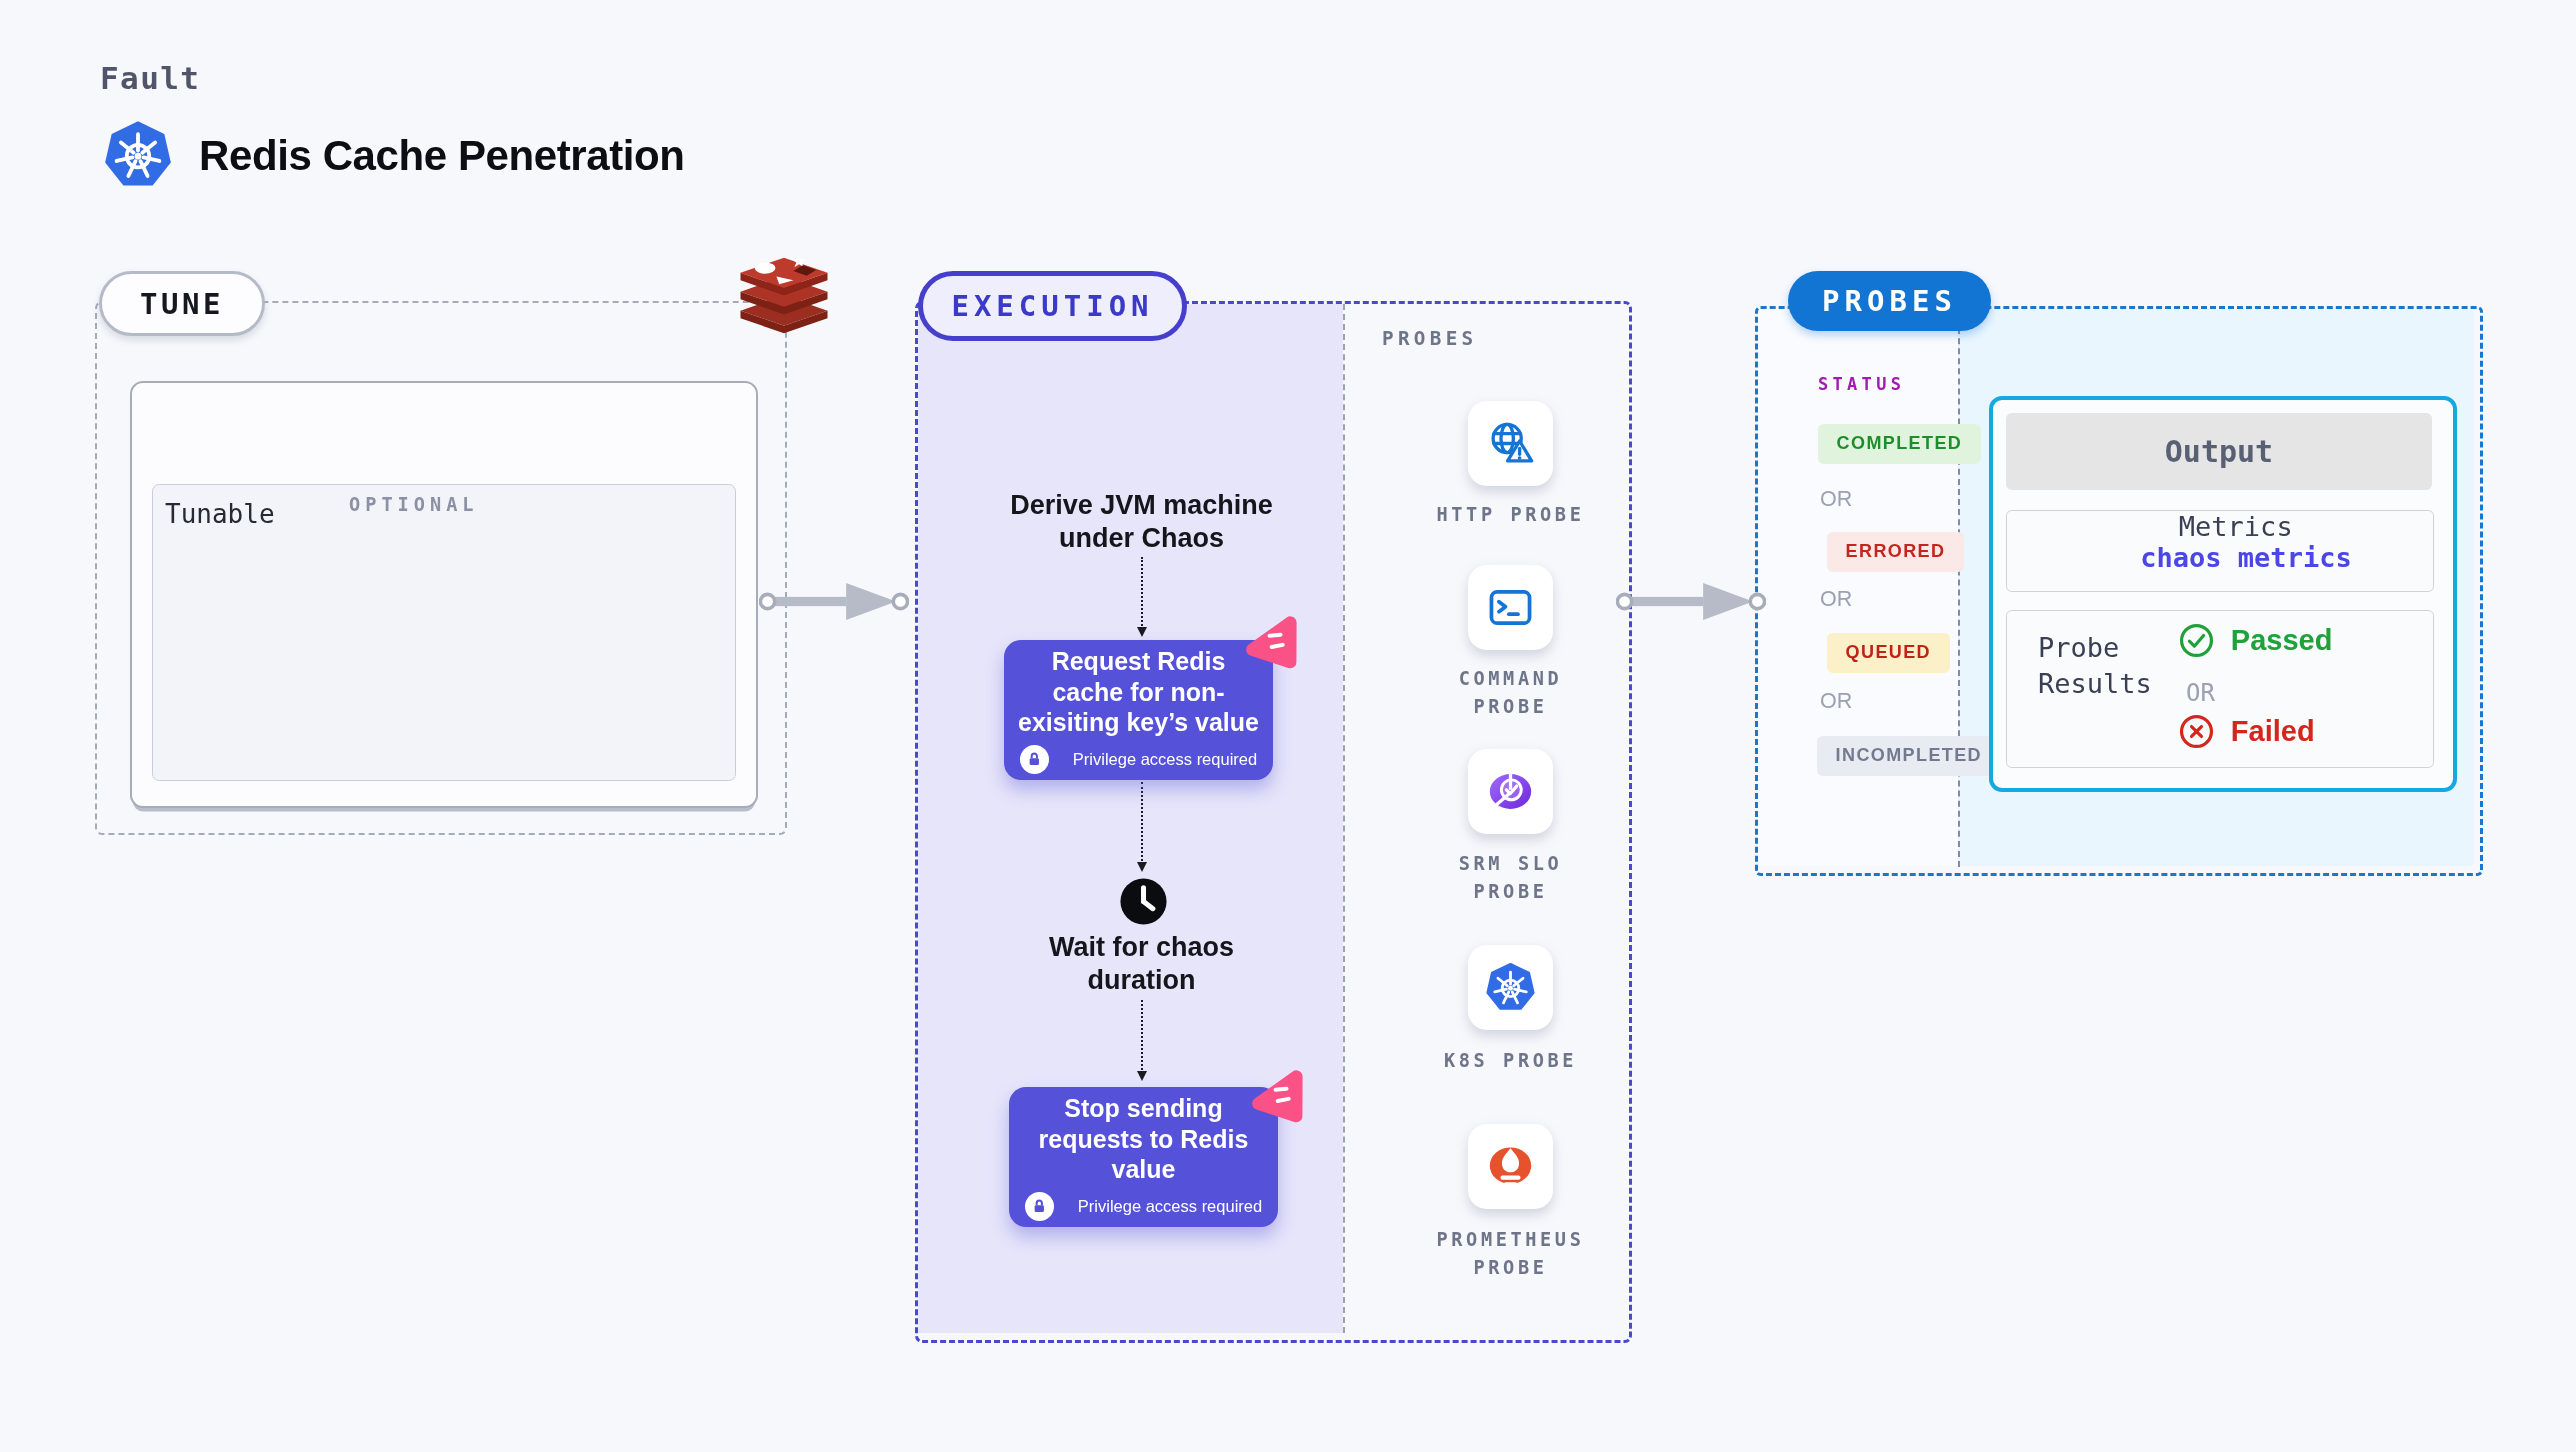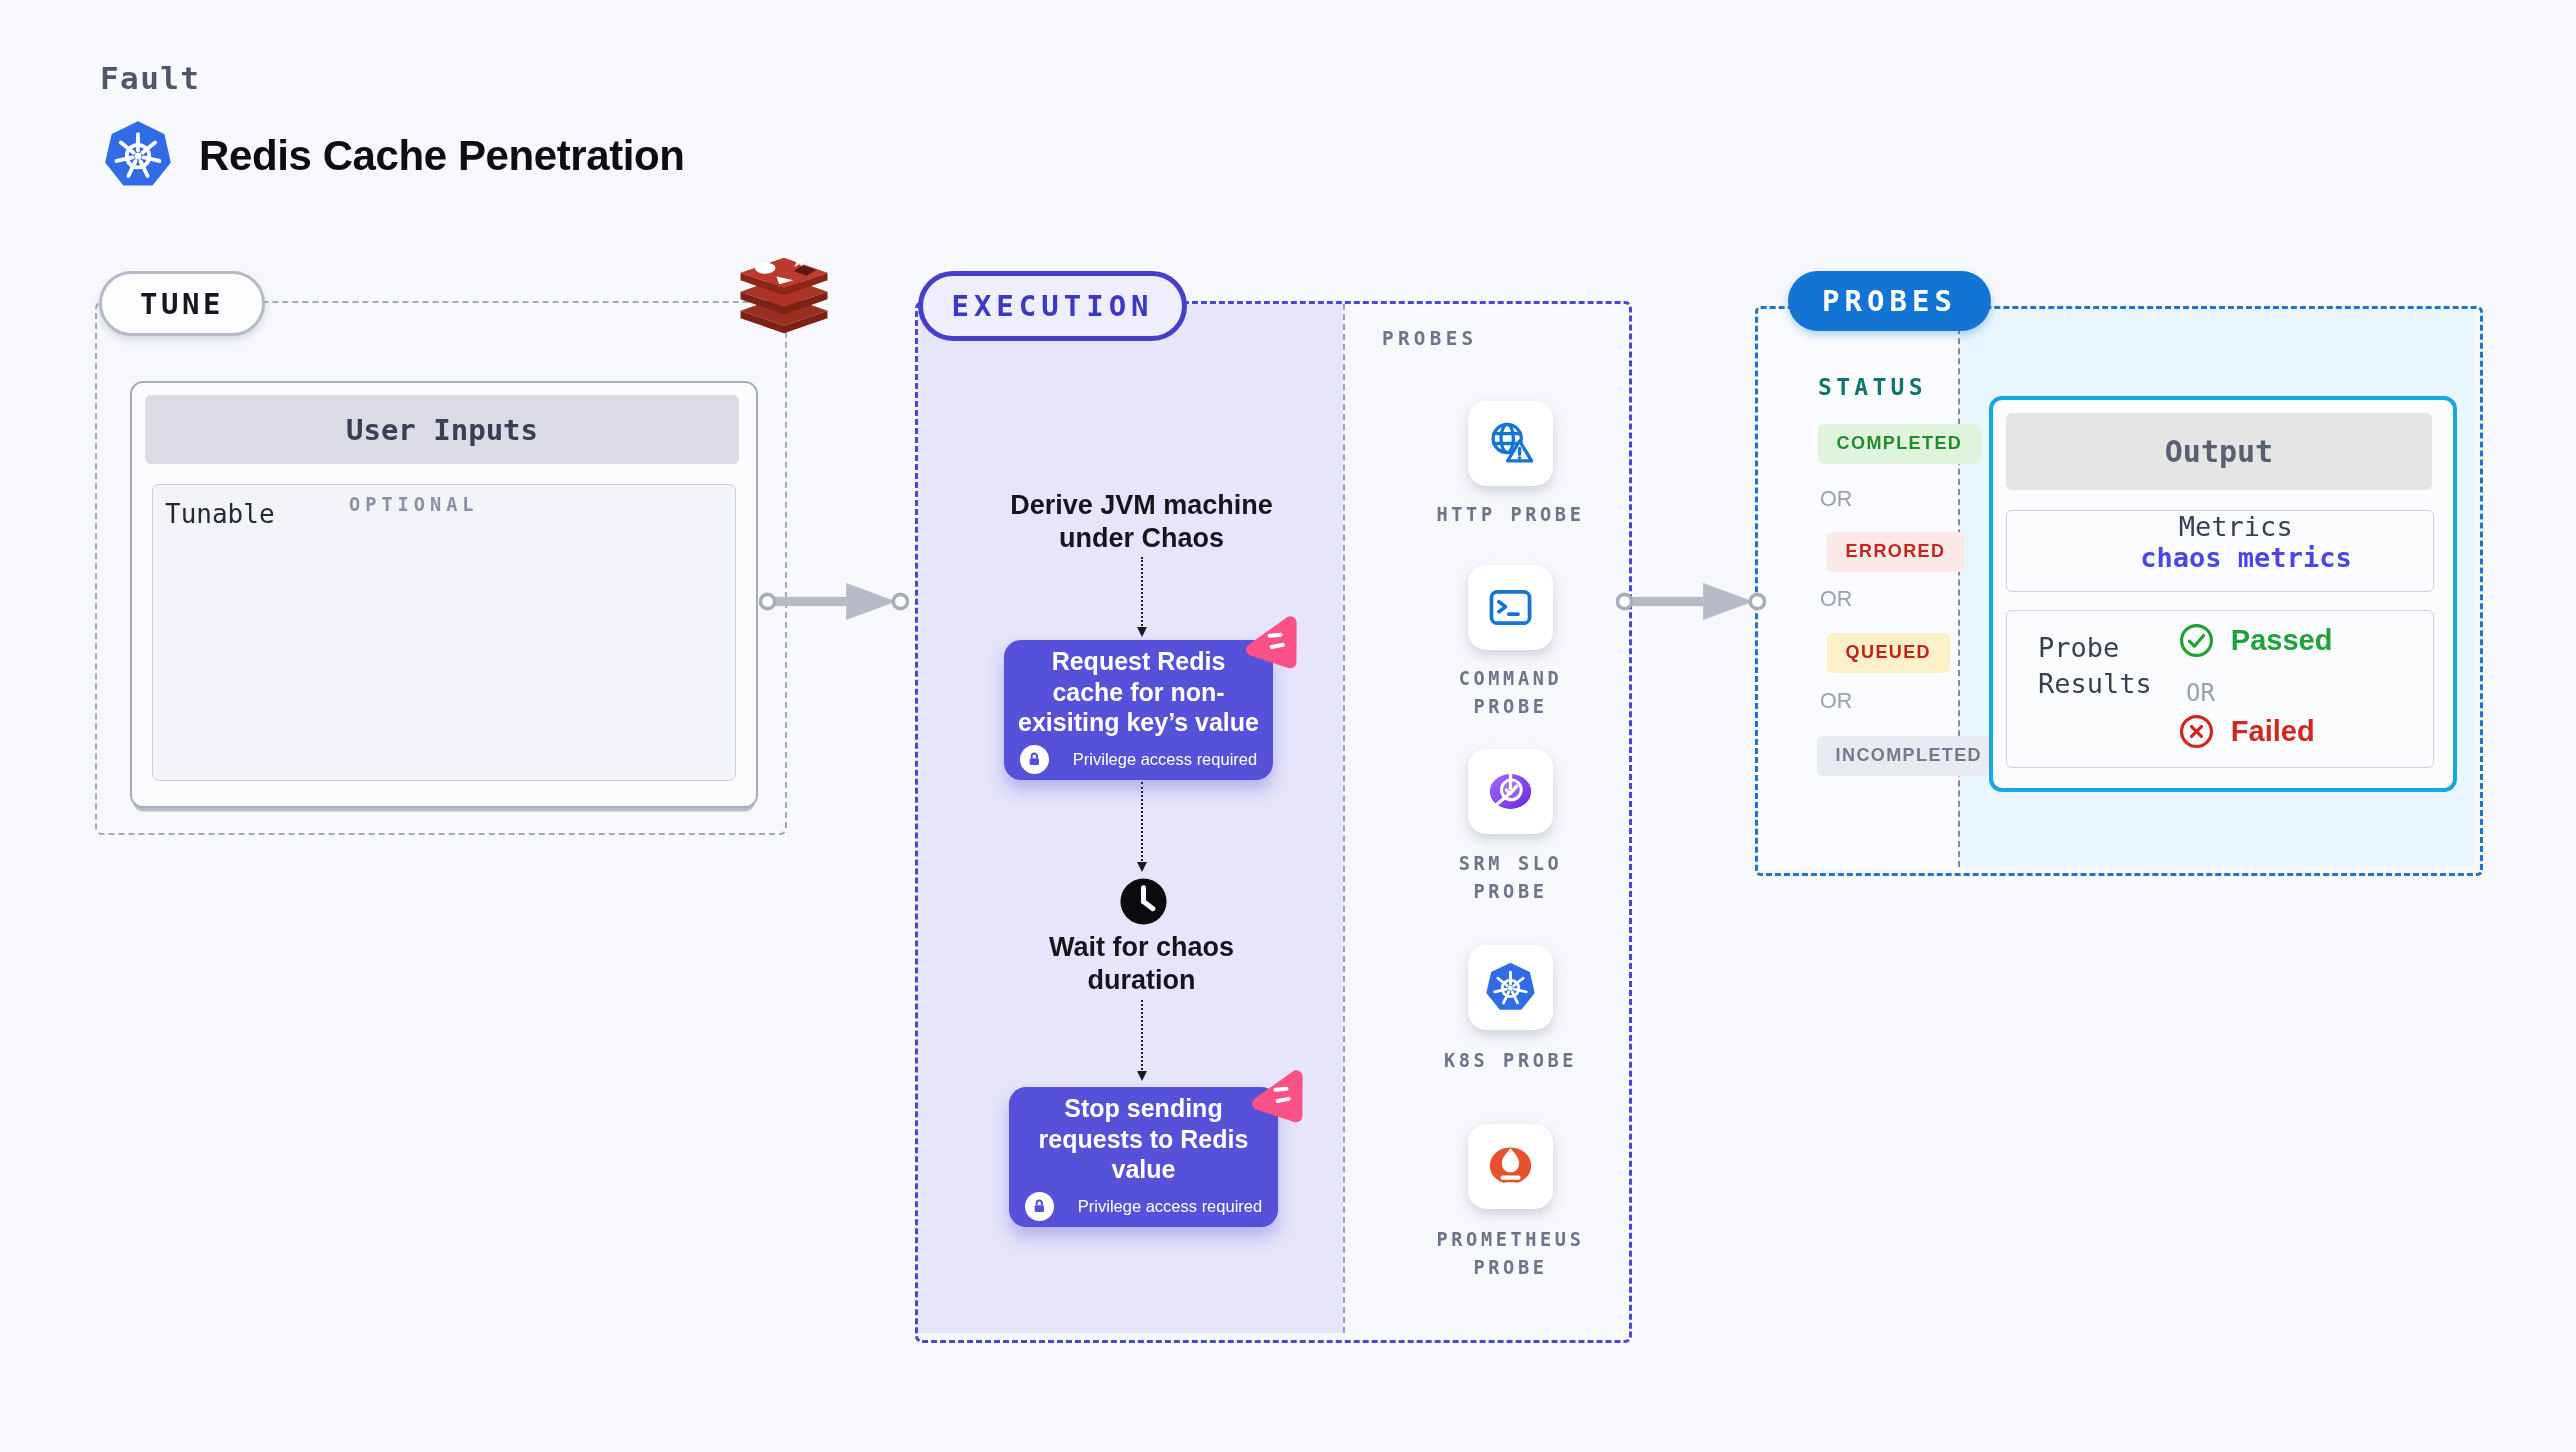--- a/index.html
+++ b/index.html
@@ -76,21 +76,21 @@
       display:flex;align-items:center;justify-content:center;box-shadow:0 5.7px 11.5px rgba(140,150,170,.35);}
   .probe-card svg{width:53px;height:53px;}
   .probe-label{left:1403px;width:215px;text-align:center;font-size:18.6px;font-weight:700;color:#6F7589;
       letter-spacing:3.6px;line-height:1.5;z-index:3;}
 
   
   .result-box{left:1755px;top:306px;width:722px;height:564px;border:3.6px dashed #1C76CC;border-radius:5.7px;z-index:1;}
   .result-left-fill{left:1759px;top:309px;width:199px;height:557px;background:#FAFBFE;z-index:1;}
   .result-blue-fill{left:1958px;top:309px;width:516px;height:557px;background:#E9F6FE;border-radius:0 4.3px 4.3px 0;z-index:1;}
   .result-divider{left:1958px;top:308px;height:559px;width:0;border-left:2.1px dashed #858B9C;z-index:2;}
-  .status-label{left:1818px;top:374px;font-size:23px;font-weight:700;color:#0f766e;letter-spacing:4.3px;z-index:3;}
+  .status-label{left:1818px;top:374px;font-size:17px;font-weight:700;color:#a21caf;letter-spacing:4.3px;z-index:3;}
   .badge{display:inline-block;font-size:18px;font-weight:800;letter-spacing:1.4px;border-radius:5.7px;
       padding:9.3px 18.6px;z-index:3;}
   .st-completed{left:1818px;top:424px;color:#1E8E2D;background:#DFF3DD;}
   .st-errored{left:1827px;top:532px;color:#C4251D;background:#FBE9E7;}
   .st-queued{left:1827px;top:633px;color:#BF2318;background:#FCF0C8;}
   .st-incompleted{left:1817px;top:736px;color:#737A90;background:#E9EBF2;}
   .or-status{font-size:21.5px;color:#9BA0B2;z-index:3;}
   .or1{left:1820px;top:487px;} .or2{left:1820px;top:587px;} .or3{left:1820px;top:689px;}
 
   .output-card{left:1989px;top:396px;width:460px;height:388px;background:#FBFCFE;border:4.3px solid #15A8E1;
@@ -142,21 +142,20 @@
     <path d="M4 42 L4 50 L50 66 L96 50 L96 42 L50 58 Z" fill="#7E2115"></path>
     <polygon points="50,6 96,22 50,38 4,22" fill="#BE3A2C"></polygon>
     <path d="M4 22 L4 30 L50 46 L96 30 L96 22 L50 38 Z" fill="#8E2418"></path>
     <polygon points="66,3 68,8 73,8 69,11 71,16 66,13 61,16 63,11 59,8 64,8" fill="#FFFFFF"></polygon>
     <ellipse cx="30" cy="17" rx="11" ry="6" fill="#FFFFFF"></ellipse>
     <polygon points="42,26 60,30 45,34" fill="#FFFFFF"></polygon>
     <polygon points="70,14 84,19 74,25 60,20" fill="#5E180F"></polygon>
   </svg>
 
   <div class="abs ui-card"></div>
-  <div class="abs ui-header mono">User Inputs</div>
   <div class="abs ui-inner"></div>
   <div class="abs mono tunable">Tunable</div>
   <div class="abs mono optional">OPTIONAL</div>
 
   <svg class="abs arrow1" width="150" height="49" viewBox="0 0 210 68">
     <rect x="16" y="27.5" width="106" height="13" fill="#B7BBC8"></rect>
     <polygon points="122,8 192,34 122,60" fill="#B7BBC8"></polygon>
     <circle cx="12" cy="34" r="10" fill="#fff" stroke="#A7ADB9" stroke-width="5"></circle>
     <circle cx="198" cy="34" r="10" fill="#fff" stroke="#A7ADB9" stroke-width="5"></circle>
   </svg>

